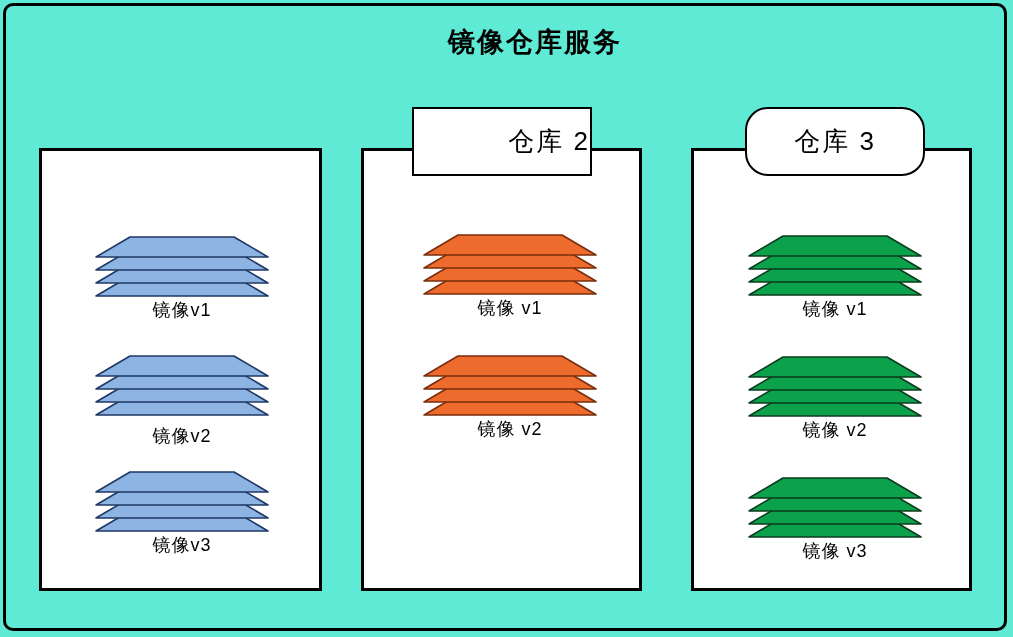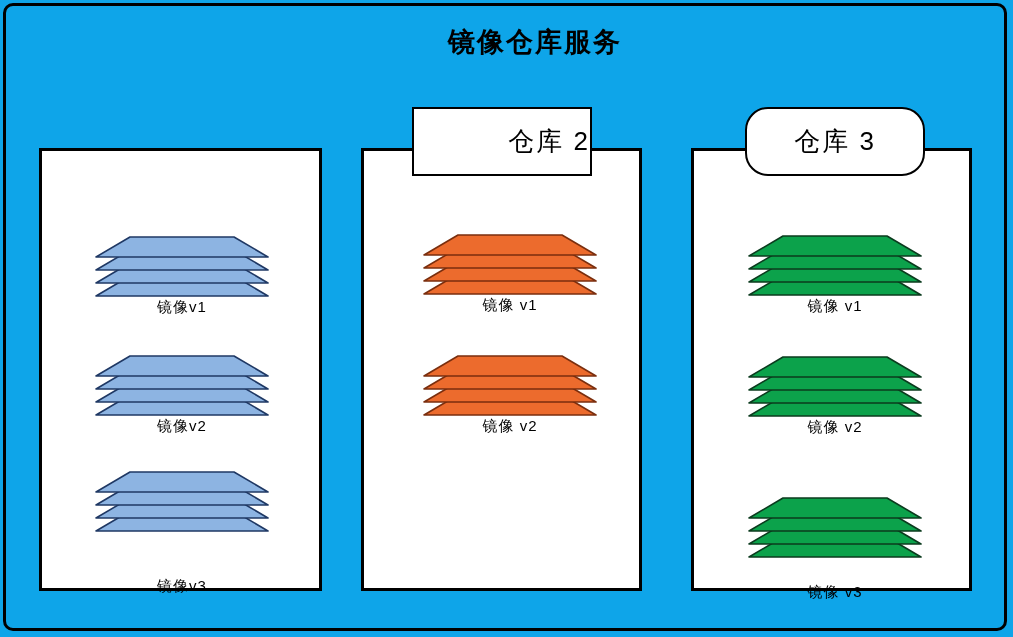--- a/index.html
+++ b/index.html
@@ -5,21 +5,21 @@
   html, body {
     margin: 0;
     padding: 0;
     background: #ffffff;
     font-family: "Liberation Sans", "DejaVu Sans", sans-serif;
   }
   .stage {
     position: relative;
     width: 1013px;
     height: 637px;
-    background: #0ea5e9;
+    background: #5eead4;
     overflow: hidden;
   }
   .outer-frame {
     position: absolute;
     left: 3px; top: 3px;
     width: 1004px; height: 628px;
     border: 3px solid #000000;
     border-radius: 10px;
     box-sizing: border-box;
   }
@@ -76,36 +76,36 @@
   .image-stack svg {
     display: block;
     overflow: visible;
   }
   .image-stack polygon {
     stroke-width: 1.6;
     stroke-linejoin: round;
   }
   .image-label {
     margin-top: 2px;
-    font-size: 15px;
+    font-size: 18px;
     color: #000000;
     letter-spacing: 1px;
     white-space: nowrap;
   }
   
   #stack-1-1 { left: 95px;  top: 237px; }
-  #stack-1-2 { left: 95px;  top: 356px; }
-  #stack-1-3 { left: 95px;  top: 472px; gap: 44px; }
+  #stack-1-2 { left: 95px;  top: 356px; gap: 7px; }
+  #stack-1-3 { left: 95px;  top: 472px; }
   
   #stack-2-1 { left: 423px; top: 235px; }
   #stack-2-2 { left: 423px; top: 356px; }
   
   #stack-3-1 { left: 748px; top: 236px; }
   #stack-3-2 { left: 748px; top: 357px; }
-  #stack-3-3 { left: 748px; top: 498px; gap: 24px; }
+  #stack-3-3 { left: 748px; top: 478px; }
 </style>
 </head>
 <body>
 
 <div class="stage">
 
   <div class="outer-frame"></div>
 
   <div class="page-title">镜像仓库服务</div>
 

